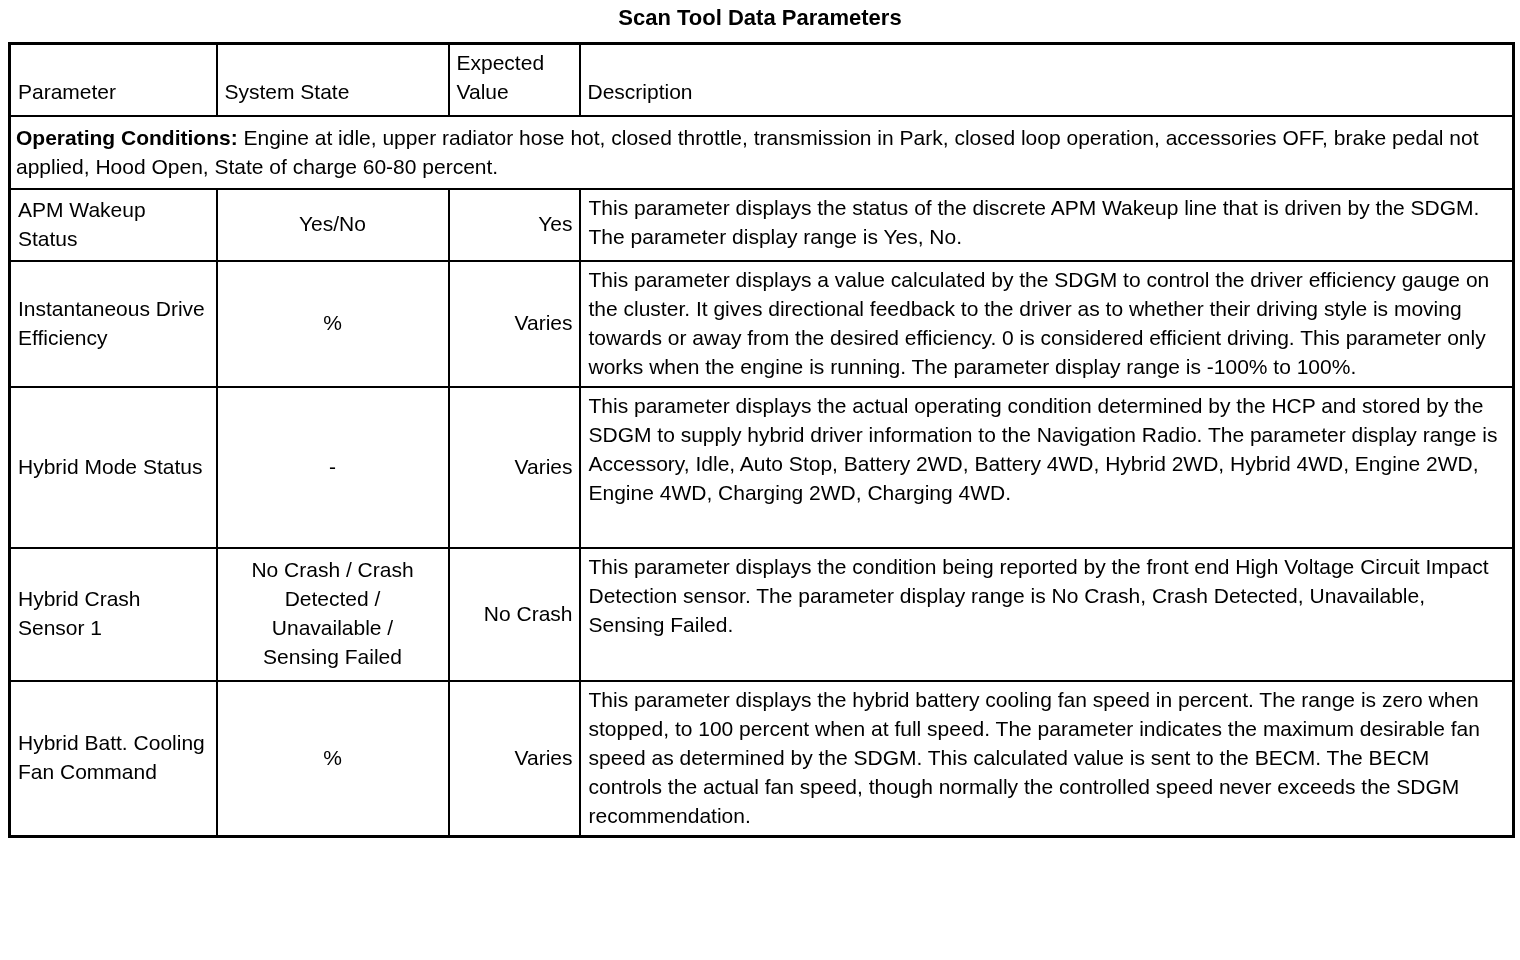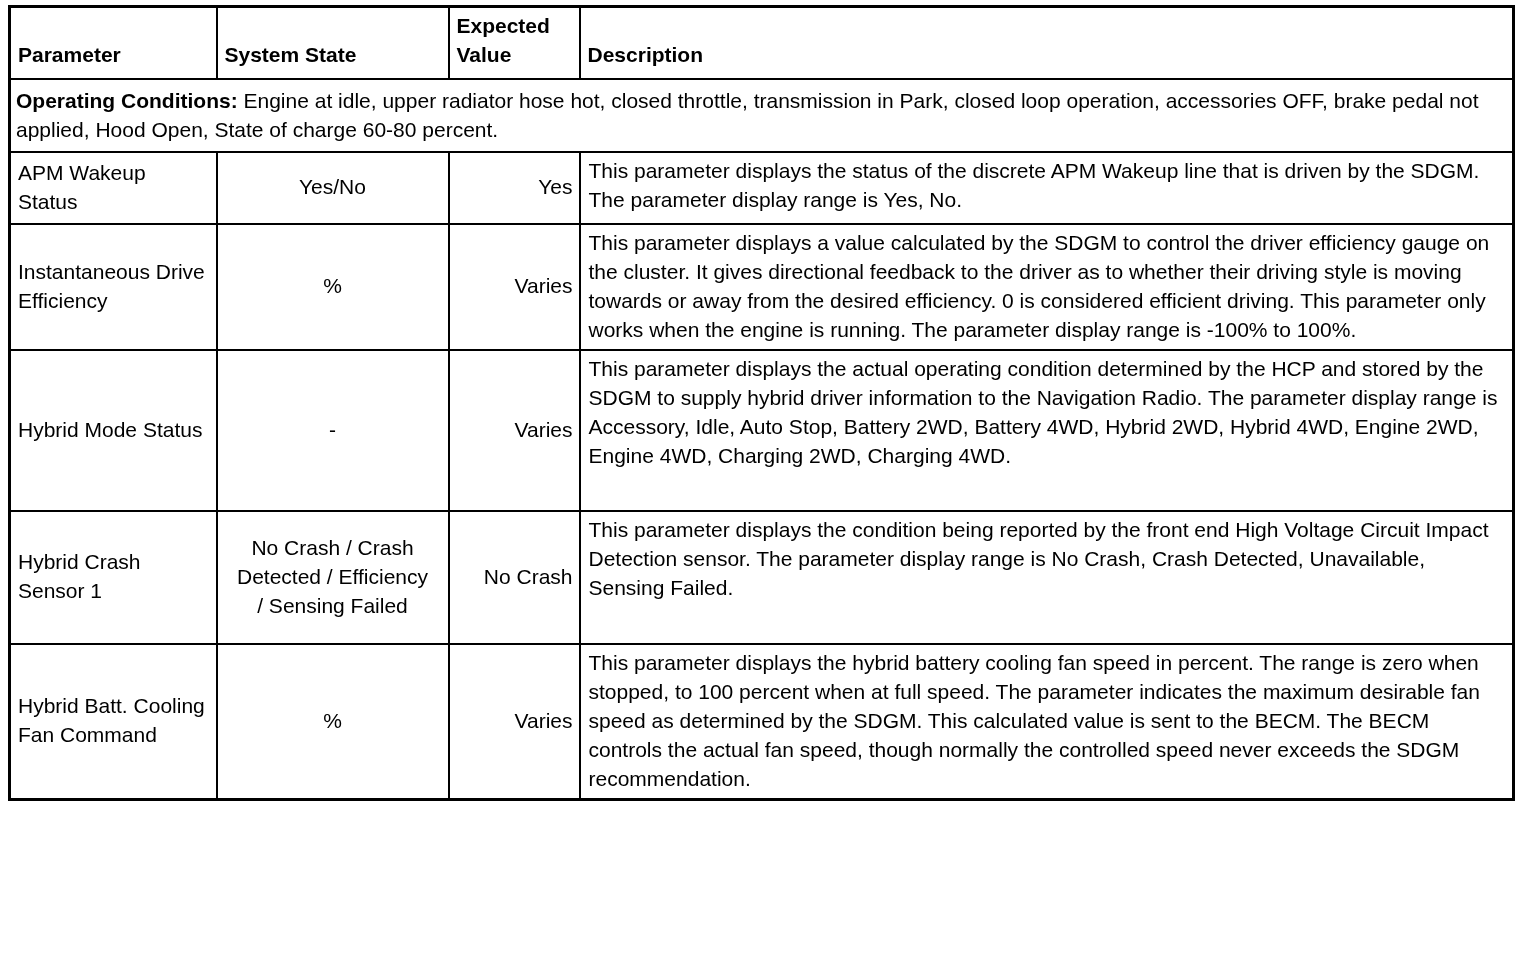--- a/index.html
+++ b/index.html
@@ -30,21 +30,21 @@
     font-size: 21px;
     line-height: 1.38;
   }
   table.data-table th,
   table.data-table td {
     border: 2px solid #000;
     overflow: hidden;
   }
   
   tr.row-header th {
-    font-weight: bold;
+    font-weight: normal;
     vertical-align: bottom;
     padding: 4px 13px 8px 7px;
     height: 71px;
     margin-left: 19px;
   }
   th.h-param   { text-align: left; }
   th.h-state   { text-align: left; }
   th.h-exp     { text-align: left; }
   th.h-desc    { text-align: left; }
   
@@ -83,20 +83,21 @@
   tr.row-2 td { height: 161px; }
   tr.row-3 td { height: 133px; }
   tr.row-4 td { height: 64px; }
   tr.row-5 td { height: 148px; }
 </style>
 </head>
 <body>
 
 <div class="page">
 
+  <div class="doc-title">Scan Tool Data Parameters</div>
 
   <table class="data-table">
     <colgroup>
       <col style="width:207px">
       <col style="width:232px">
       <col style="width:131px">
       <col style="width:934px">
     </colgroup>
 
     <tbody>
@@ -127,21 +128,21 @@
 
     <tr class="row-2">
       <td class="c-param">Hybrid Mode Status</td>
       <td class="c-state">-</td>
       <td class="c-exp">Varies</td>
       <td class="c-desc">This parameter displays the actual operating condition determined by the HCP and stored by the SDGM to supply hybrid driver information to the Navigation Radio. The parameter display range is Accessory, Idle, Auto Stop, Battery 2WD, Battery 4WD, Hybrid 2WD, Hybrid 4WD, Engine 2WD, Engine 4WD, Charging 2WD, Charging 4WD.</td>
     </tr>
 
     <tr class="row-3">
       <td class="c-param">Hybrid Crash Sensor 1</td>
-      <td class="c-state">No Crash / Crash Detected / Efficiency / Sensing Failed</td>
+      <td class="c-state">No Crash / Crash Detected / Unavailable / Sensing Failed</td>
       <td class="c-exp">No Crash</td>
       <td class="c-desc">This parameter displays the condition being reported by the front end High Voltage Circuit Impact Detection sensor. The parameter display range is No Crash, Crash Detected, Unavailable, Sensing Failed.</td>
     </tr>
 
 
     <tr class="row-5">
       <td class="c-param">Hybrid Batt. Cooling Fan Command</td>
       <td class="c-state">%</td>
       <td class="c-exp">Varies</td>
       <td class="c-desc">This parameter displays the hybrid battery cooling fan speed in percent. The range is zero when stopped, to 100 percent when at full speed. The parameter indicates the maximum desirable fan speed as determined by the SDGM. This calculated value is sent to the BECM. The BECM controls the actual fan speed, though normally the controlled speed never exceeds the SDGM recommendation.</td>

